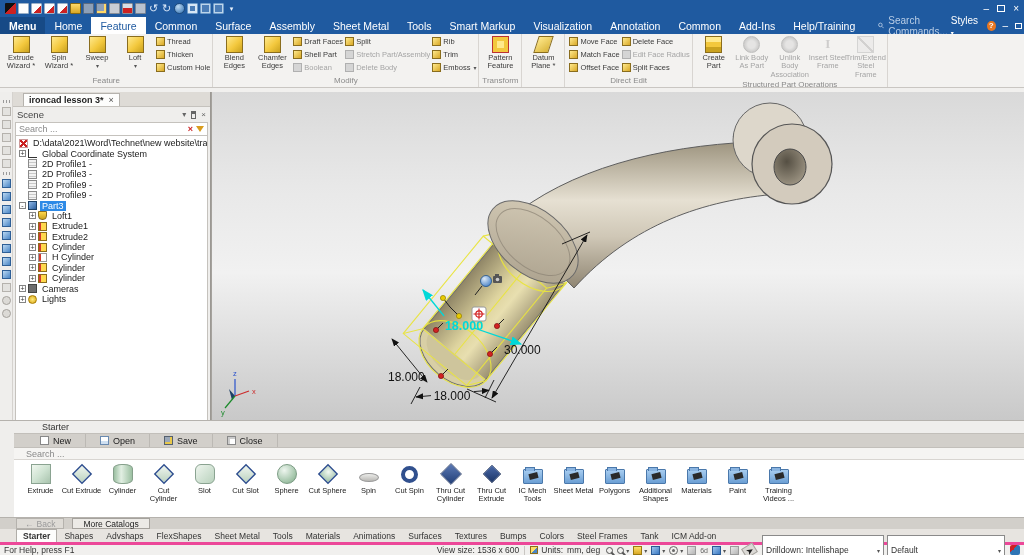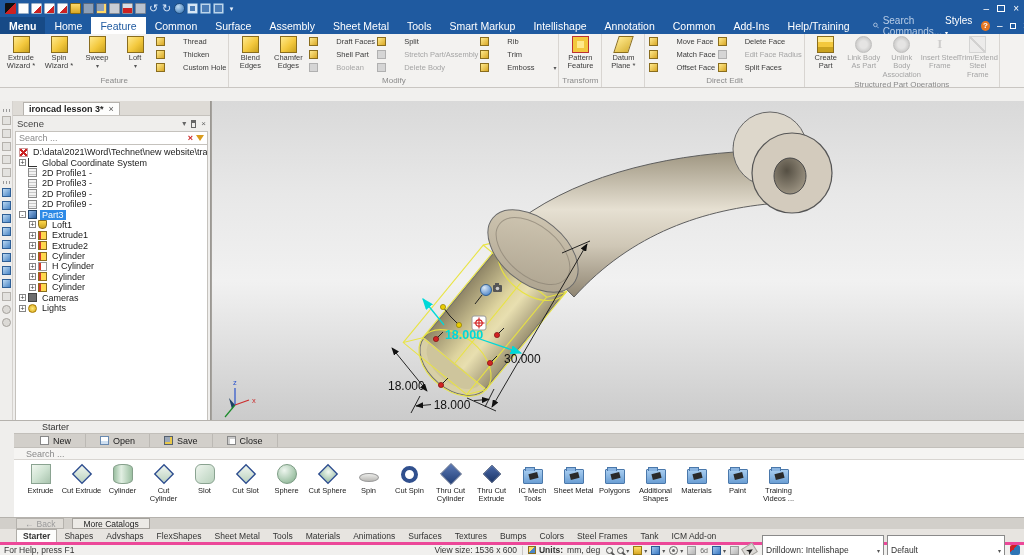--- a/index.html
+++ b/index.html
@@ -47,29 +47,29 @@
 .icb{width:17px;height:17px;margin-bottom:1px}
 .ic-cube{background:linear-gradient(135deg,#ffe98c 0%,#f3c83d 55%,#caa21f 100%);border:1px solid #8a6d1d}
 .ic-blue{background:linear-gradient(135deg,#9fd1f7,#2e75b5);border:1px solid #1f4e79}
 .ic-pattern{background:#ffe98c;border:1px solid #b33;box-shadow:inset 4px 4px 0 #f3c83d, inset -4px -4px 0 #f3c83d}
 .ic-datum{background:linear-gradient(135deg,#ffe98c,#d9b43a);border:1px solid #8a6d1d;transform:skewX(-18deg);width:15px}
 .ic-steps{background:linear-gradient(180deg,#ffe98c 34%,#f3c83d 34% 67%,#caa21f 67%);border:1px solid #8a6d1d}
 .ic-gear{background:radial-gradient(circle,#d6d6d6 35%,#9f9f9f 75%);border-radius:50%;border:1px solid #8a8a8a}
 .ic-ibeam{color:#a8a8a8;font:bold 13px "Liberation Serif",serif;text-align:center;line-height:15px}
 .ic-slash{background:linear-gradient(45deg,transparent 44%,#b0b0b0 44% 56%,transparent 56%),#e4e4e4;border:1px solid #b5b5b5}
 .rcol{display:flex;flex-direction:column;justify-content:flex-start;margin-left:2px}
-.rsm{display:flex;align-items:center;gap:18px;height:13px;white-space:nowrap;cursor:default}
+.rsm{display:flex;align-items:center;gap:2px;height:13px;white-space:nowrap;cursor:default}
 .rsm .lbl{font-size:7.5px;color:#3b3b3b}
 .rsm.dis .lbl{color:#a5a5a5}
 .si{width:9px;height:9px;background:linear-gradient(135deg,#ffe98c,#d9a826);border:1px solid #8a6d1d;flex:none}
 .rsm.dis .si{background:#d5d5d5;border-color:#b0b0b0}
 .dda{font-size:6px;color:#555;margin-left:1px}
 .rbig .dda{color:#555}
 
-#main{position:absolute;left:0;top:101px;width:1024px;height:376px;display:flex}
+#main{position:absolute;left:0;top:92px;width:1024px;height:376px;display:flex}
 #leftstrip{width:14px;background:#efeeec;border-right:1px solid #d5d2ce;display:flex;flex-direction:column;align-items:center;padding-top:8px;gap:4px}
 .lsi{width:9px;height:9px;flex:none}
 .lsi-g{background:#e3e2df;border:1px solid #b5b2ad}
 .lsi-d{width:7px;height:3px;background:repeating-linear-gradient(90deg,#9a9a9a 0 1px,transparent 1px 3px);border:none}
 .lsi-b{background:linear-gradient(135deg,#bcd9f2,#4a86c6);border:1px solid #2e5f96}
 .lsi-m{background:#dcdad6;border:1px solid #a5a29d;border-radius:50%}
 
 #panel{width:198px;display:flex;flex-direction:column;background:#efeeec;border-right:1px solid #9b9893}
 #doctabrow{height:15px;background:#dedbd6;display:flex;align-items:flex-end;padding-left:10px;border-bottom:1px solid #c5c2bd}
 #doctab{background:#fdfdfc;border:1px solid #b5b2ad;border-bottom:none;font-size:9px;font-weight:bold;padding:1px 5px;display:flex;gap:5px;align-items:center}
@@ -204,21 +204,21 @@
   <div style="display:flex">
       <span class="rtab emph">Menu</span>
       <span class="rtab">Home</span>
       <span class="rtab active">Feature</span>
       <span class="rtab">Common</span>
       <span class="rtab">Surface</span>
       <span class="rtab">Assembly</span>
       <span class="rtab">Sheet Metal</span>
       <span class="rtab">Tools</span>
       <span class="rtab">Smart Markup</span>
-      <span class="rtab">Intellishape</span>
+      <span class="rtab">Visualization</span>
       <span class="rtab">Annotation</span>
       <span class="rtab">Common</span>
       <span class="rtab">Add-Ins</span>
       <span class="rtab">Help/Training</span>
     </div>
   <div class="cmdsearch">
     <svg width="9" height="9" viewBox="0 0 10 10">
         <circle cx="4" cy="4" r="3" fill="none" stroke="#b9cde6" stroke-width="1.4"></circle>
         <line x1="6.5" y1="6.5" x2="9.5" y2="9.5" stroke="#b9cde6" stroke-width="1.4"></line>
       </svg>
@@ -847,21 +847,21 @@
     <span class="cattab">Tank</span>
     <span class="cattab">ICM Add-on</span>
   </div>
 
 <div id="statusbar">
   <span>For Help, press F1</span>
   <span class="grow"></span>
   <span>View size: 1536 x  600</span>
   <span class="sdiv"></span>
   <span class="unitsicon"></span>
-  <span style="font-weight:bold">Units:</span>
+  <span style="font-weight:normal">Units:</span>
   <span style="margin-left:4px">mm, deg</span>
   <span class="sicons">
       <span class="sic">
         <span class="mag"></span>
       </span>
       <span class="sic">
         <span class="mag"></span>
         <span class="dda">▾</span>
       </span>
       <span class="sic">

